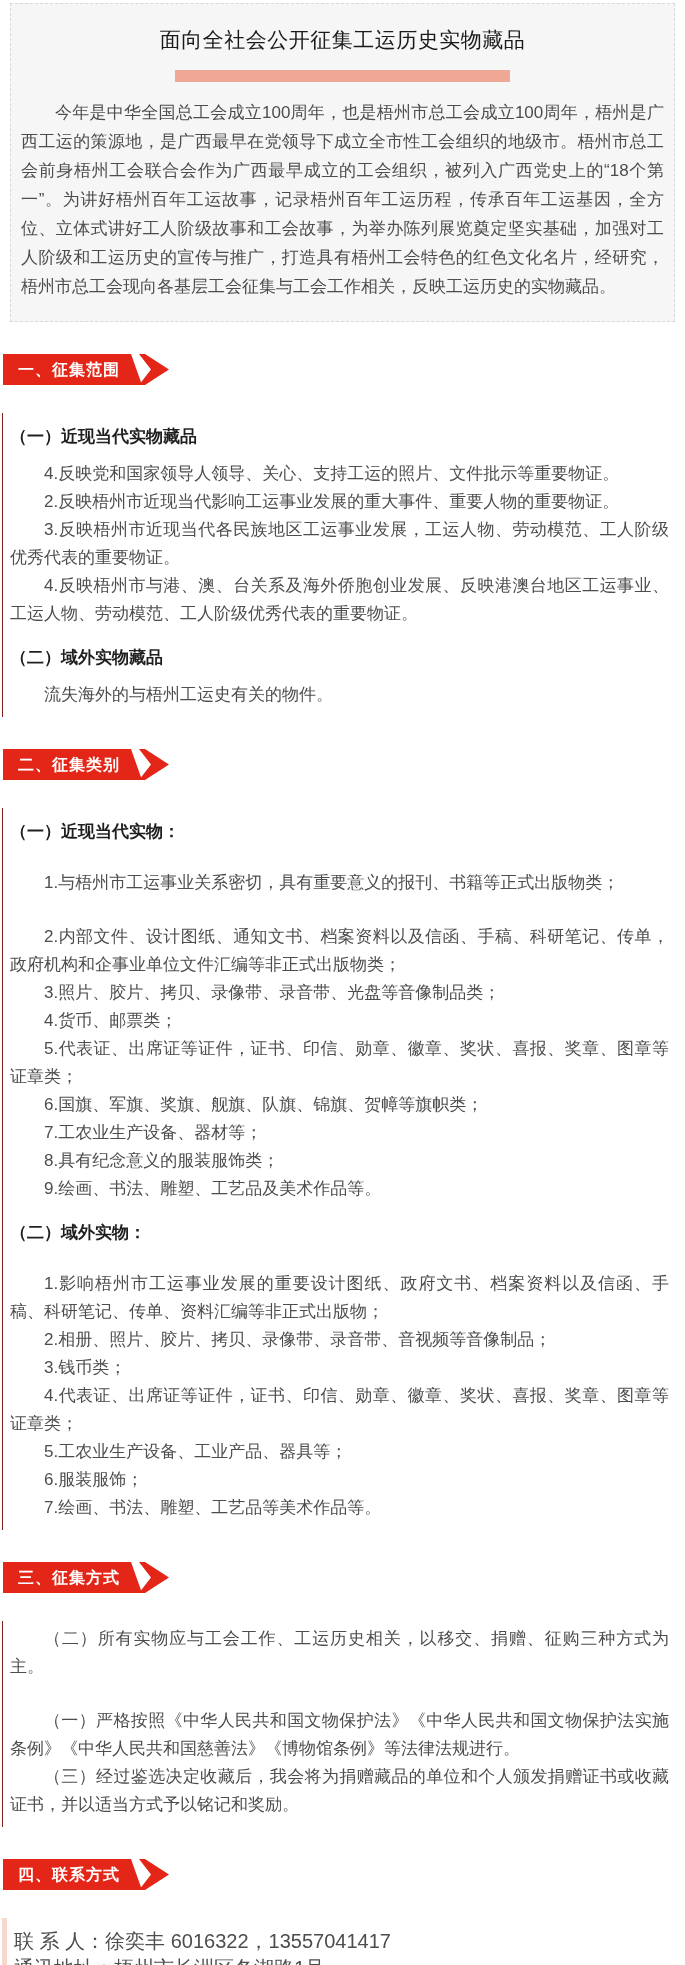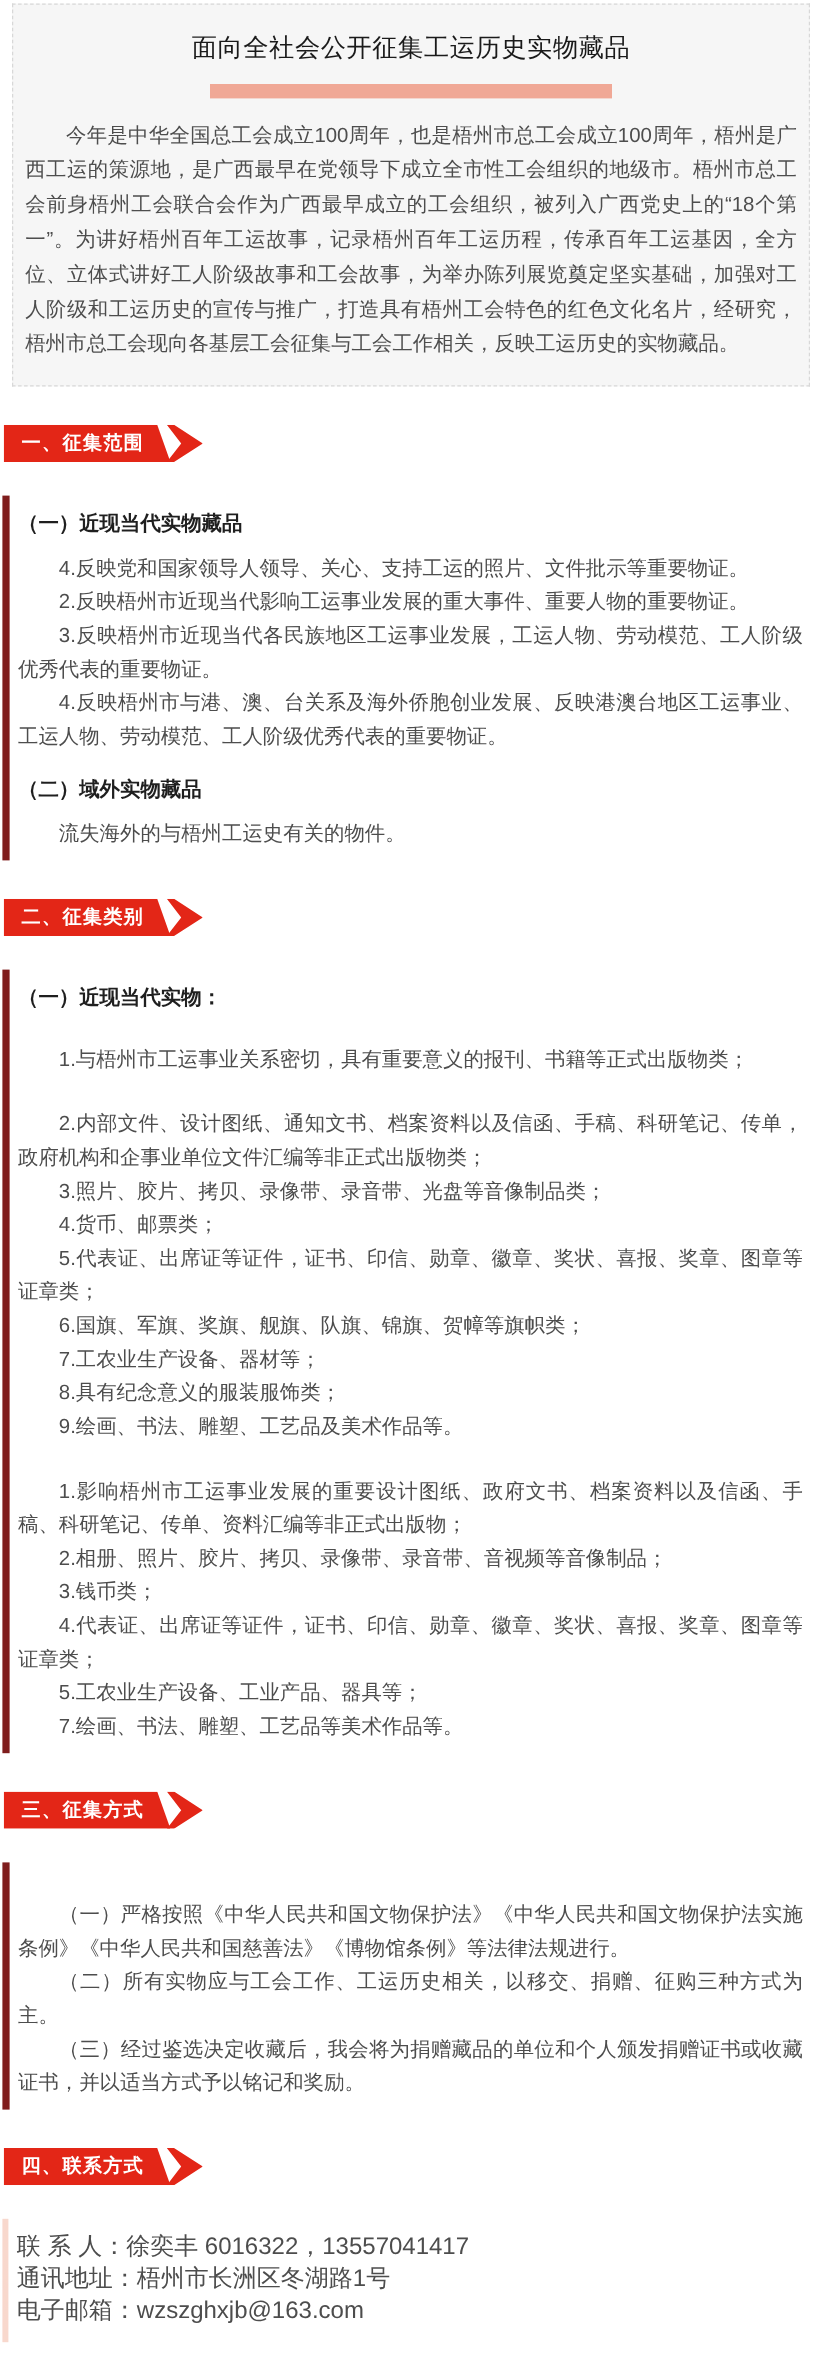--- a/index.html
+++ b/index.html
@@ -55,21 +55,21 @@
   }
   .badge-arrow{
     width:30px;height:31px;
     background:#e32617;
     margin-left:-3px;
     clip-path:polygon(0 0, 20% 0, 100% 50%, 20% 100%, 0 100%, 40% 50%);
   }
 
   
   .block{
-    border-left:6px solid #7f1d1d;
+    border-left:1px solid #7f1d1d;
     margin:0 0 0 2px;
     padding:4px 16px 8px 7px;
   }
   .sub-heading{
     font-size:17px;
     font-weight:700;
     color:#1f1f1f;
     margin:8px 0 12px 0;
   }
   .sub-heading.mt{margin-top:18px;}
@@ -129,35 +129,37 @@
     <p class="sub-heading">（一）近现当代实物：</p>
     <p class="li sp">1.与梧州市工运事业关系密切，具有重要意义的报刊、书籍等正式出版物类；</p>
     <p class="li sp">2.内部文件、设计图纸、通知文书、档案资料以及信函、手稿、科研笔记、传单，政府机构和企事业单位文件汇编等非正式出版物类；</p>
     <p class="li">3.照片、胶片、拷贝、录像带、录音带、光盘等音像制品类；</p>
     <p class="li">4.货币、邮票类；</p>
     <p class="li">5.代表证、出席证等证件，证书、印信、勋章、徽章、奖状、喜报、奖章、图章等证章类；</p>
     <p class="li">6.国旗、军旗、奖旗、舰旗、队旗、锦旗、贺幛等旗帜类；</p>
     <p class="li">7.工农业生产设备、器材等；</p>
     <p class="li">8.具有纪念意义的服装服饰类；</p>
     <p class="li">9.绘画、书法、雕塑、工艺品及美术作品等。</p>
+    <p class="sub-heading mt">（二）域外实物：</p>
     <p class="li sp">1.影响梧州市工运事业发展的重要设计图纸、政府文书、档案资料以及信函、手稿、科研笔记、传单、资料汇编等非正式出版物；</p>
     <p class="li">2.相册、照片、胶片、拷贝、录像带、录音带、音视频等音像制品；</p>
     <p class="li">3.钱币类；</p>
     <p class="li">4.代表证、出席证等证件，证书、印信、勋章、徽章、奖状、喜报、奖章、图章等证章类；</p>
     <p class="li">5.工农业生产设备、工业产品、器具等；</p>
+    <p class="li">6.服装服饰；</p>
     <p class="li">7.绘画、书法、雕塑、工艺品等美术作品等。</p>
   </div>
 
   <div class="badge">
     <span class="badge-body">三、征集方式</span>
     <span class="badge-arrow"></span>
   </div>
   <div class="block">
+    <p class="li">（二）所有实物应与工会工作、工运历史相关，以移交、捐赠、征购三种方式为主。</p>
     <p class="li sp">（一）严格按照《中华人民共和国文物保护法》《中华人民共和国文物保护法实施条例》《中华人民共和国慈善法》《博物馆条例》等法律法规进行。</p>
-    <p class="li">（二）所有实物应与工会工作、工运历史相关，以移交、捐赠、征购三种方式为主。</p>
     <p class="li">（三）经过鉴选决定收藏后，我会将为捐赠藏品的单位和个人颁发捐赠证书或收藏证书，并以适当方式予以铭记和奖励。</p>
   </div>
 
   <div class="badge">
     <span class="badge-body">四、联系方式</span>
     <span class="badge-arrow"></span>
   </div>
   <div class="contact-block">
     <p class="contact-line">联 系 人：徐奕丰 6016322，13557041417</p>
     <p class="contact-line">通讯地址：梧州市长洲区冬湖路1号</p>

